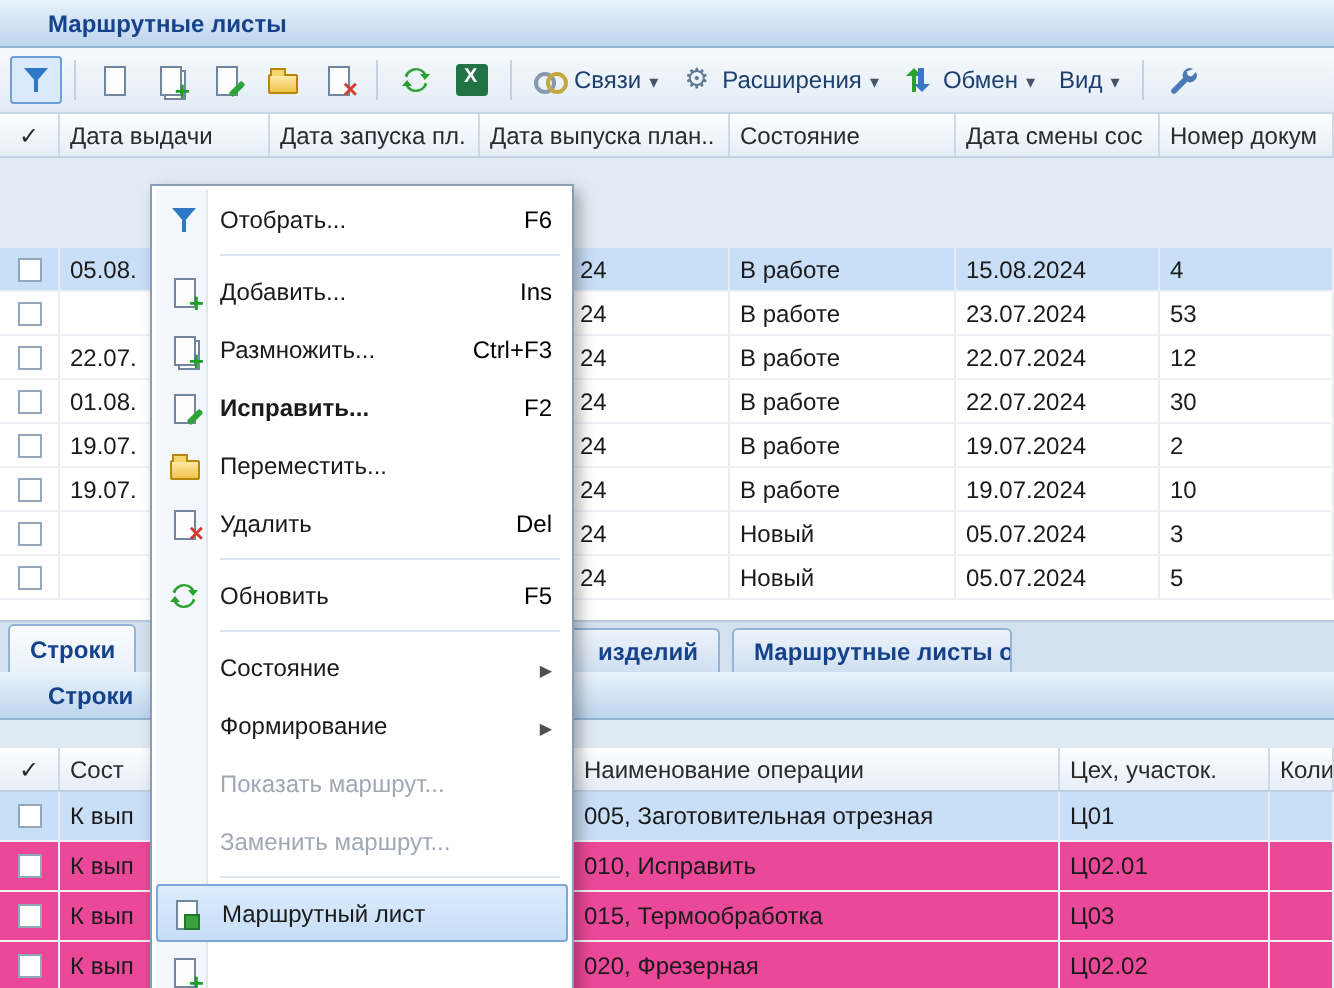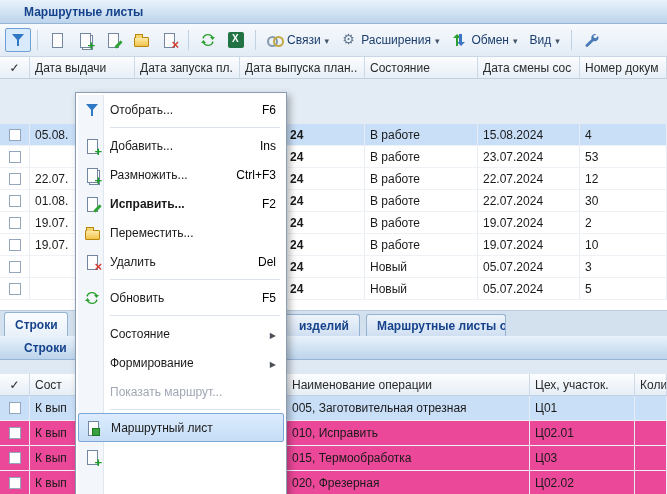--- a/index.html
+++ b/index.html
@@ -86,21 +86,21 @@
   }
   .gbody { position:absolute; top:79px; left:0; right:0; height:231px; background:#fff;margin-top:45px; }
   .grow { height:22px; display:flex; border-bottom:1px solid #eef2f7; }
   .grow.sel { background:#c9dff8; }
   .cell {
     display:flex; align-items:center; padding:0 5px;
     border-right:1px solid #e8edf4; white-space:nowrap; overflow:hidden;
   }
   .c0{width:30px; justify-content:center;} .c1{width:105px;} .c2{width:105px;}
   .c3{width:125px;} .c4{width:113px;} .c5{width:102px;} .c6{width:87px;}
-  .pad-release { padding-left:50px;font-weight:bold; }
+  .pad-release { padding-left:50px; }
   .cb { width:12px; height:12px; border:1px solid #93a6bb; background:#fff; display:inline-block; }
   .chk { color:#333; }
   
   .tabsbar {
     position:absolute; top:310px; left:0; right:0; height:26px;
     background:#d3e0ee; border-top:1px solid #b9cbde;
   }
   .tab {
     position:absolute; bottom:0; height:22px; display:flex; align-items:center;
     padding:0 10px; font-weight:bold; color:#15428b;
@@ -432,20 +432,23 @@
     <span class="lbl">Состояние</span>
     <span class="sub"></span>
   </div>
   <div class="mi">
     <span class="lbl">Формирование</span>
     <span class="sub"></span>
   </div>
   <div class="mi disabled">
     <span class="lbl">Показать маршрут...</span>
   </div>
+  <div class="mi disabled">
+    <span class="lbl">Заменить маршрут...</span>
+  </div>
   <div class="msep"></div>
   <div class="mi hl">
     <span class="ic ic-doc route micn"></span>
     <span class="lbl">Маршрутный лист</span>
   </div>
   <div class="mi">
     <span class="ic ic-doc add micn"></span>
   </div>
 </div>
 

